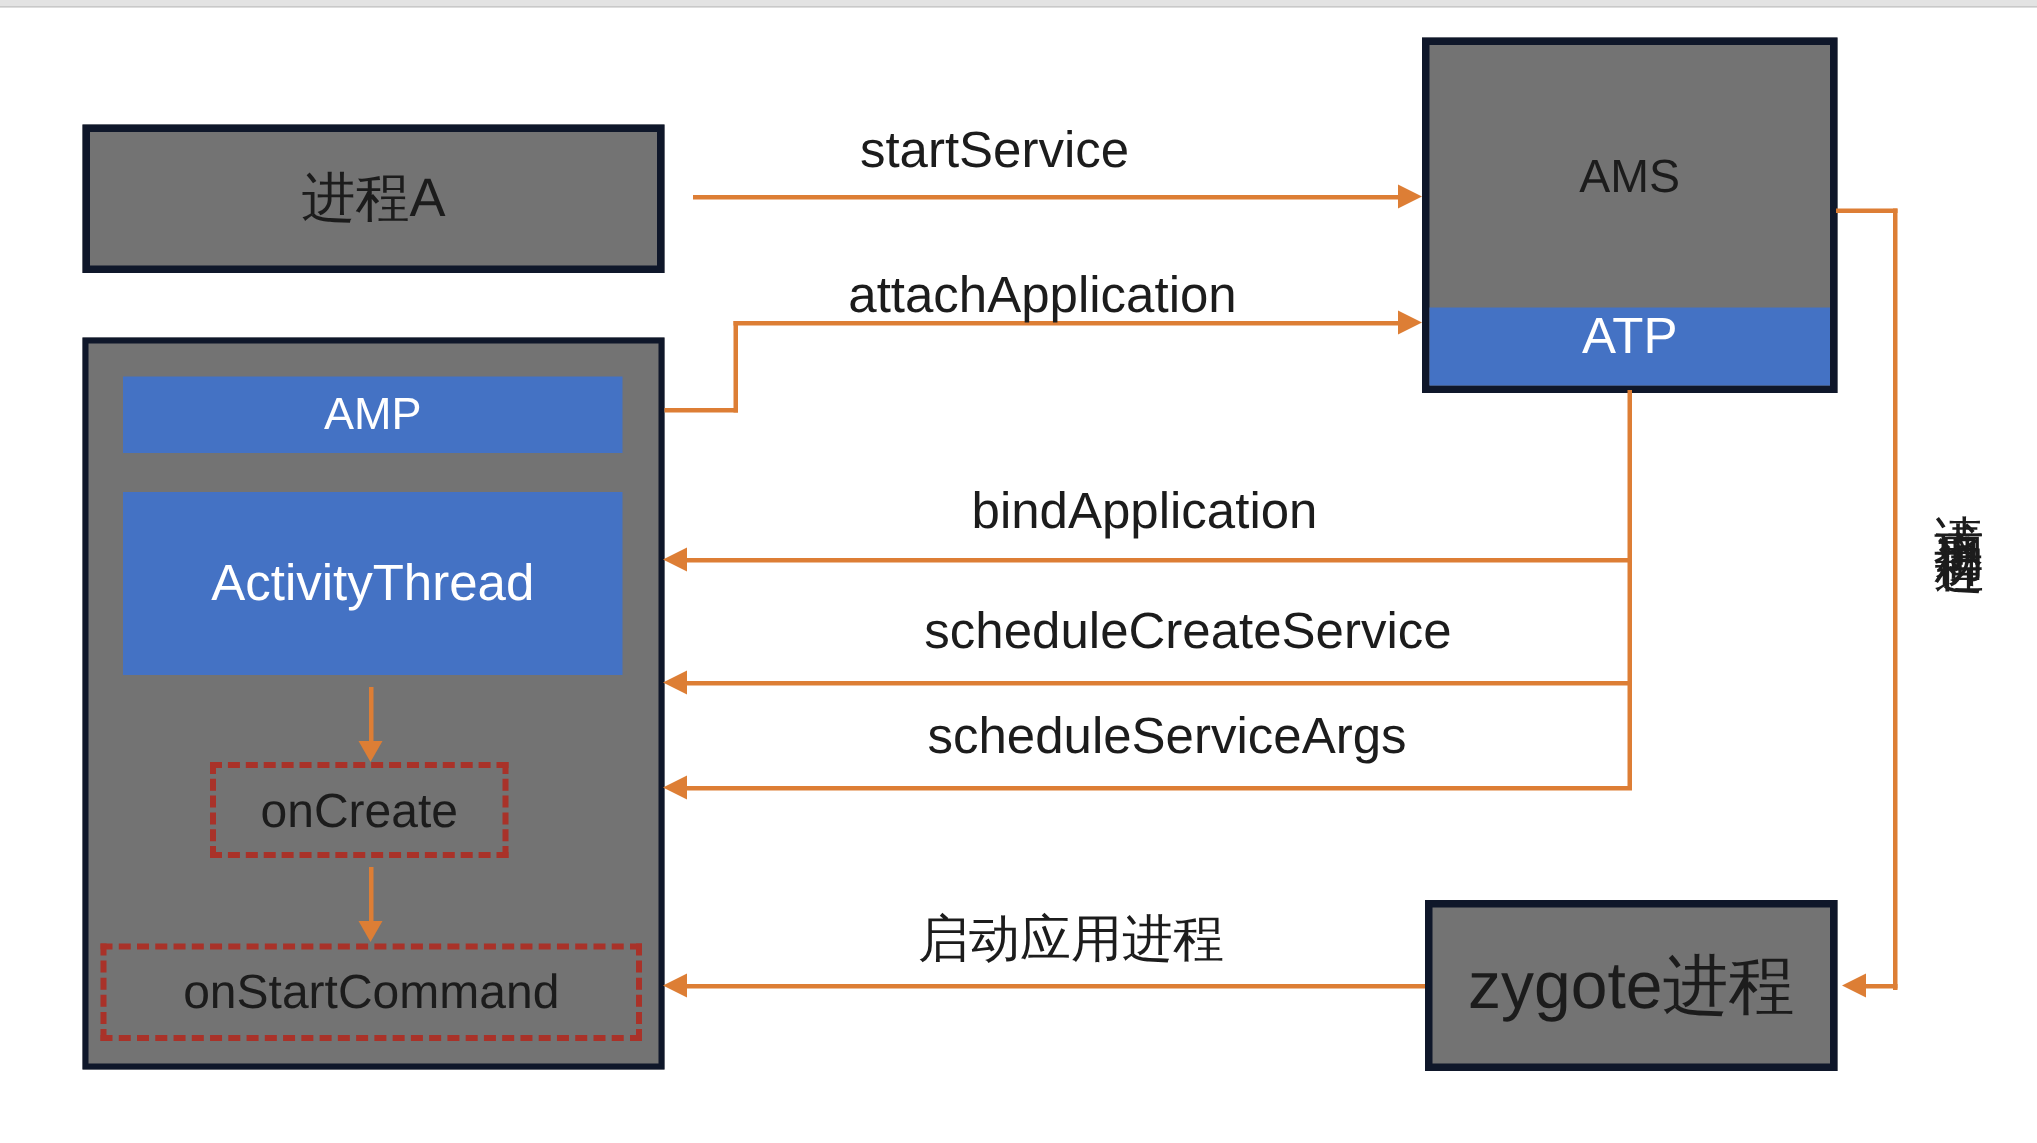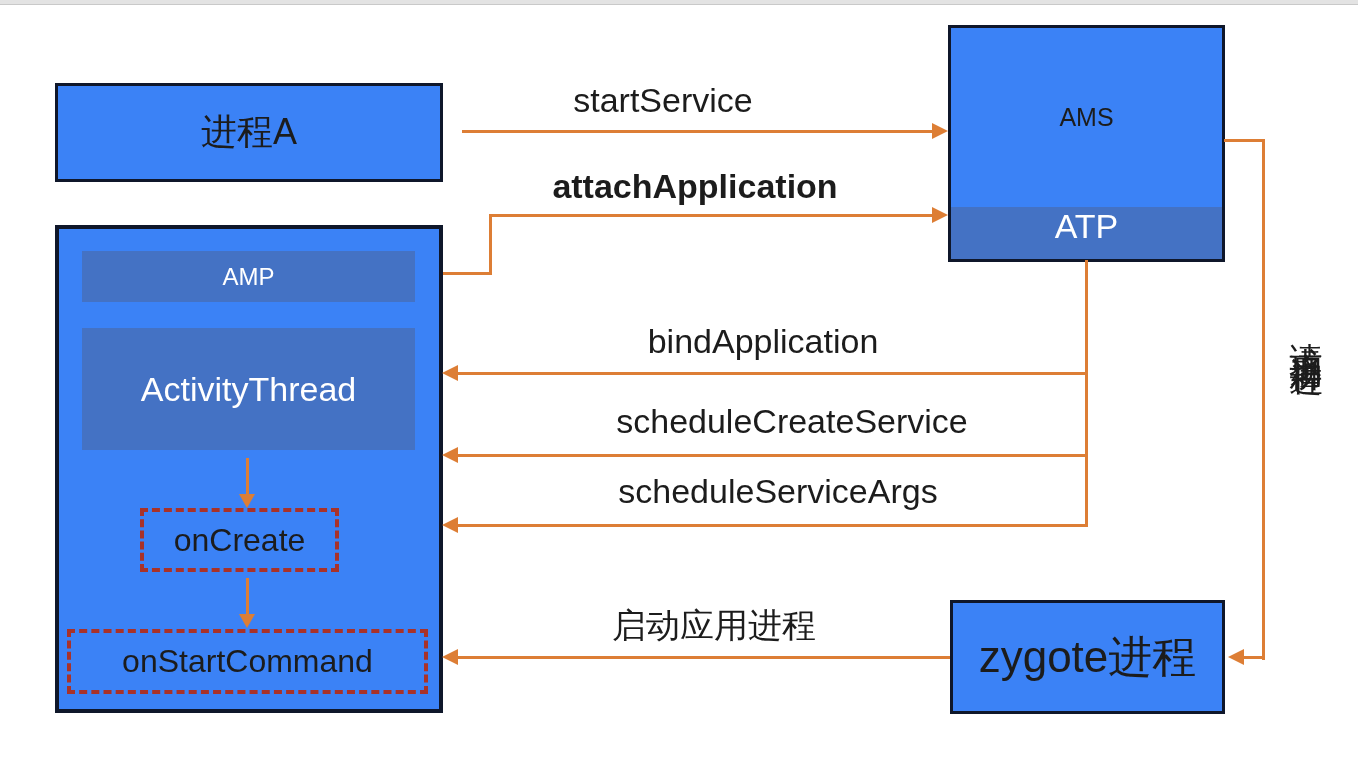--- a/index.html
+++ b/index.html
@@ -10,46 +10,46 @@
     overflow:hidden;
     font-family:"Liberation Sans","DejaVu Sans",sans-serif;
     color:#1c1c1c;
   }
   .top-strip{
     position:absolute;left:0;top:0;width:1358px;height:4px;
     background:#e3e3e3;border-bottom:1px solid #c9c9c9;
   }
   
   .box{
-    position:absolute;box-sizing:border-box;background:#3b82f6;
-    border:3px solid #0f172a;
+    position:absolute;box-sizing:border-box;background:#737373;
+    border:5px solid #0f172a;
     display:flex;align-items:center;justify-content:center;
   }
   .box-process-a{left:55px;top:83px;width:388px;height:99px;font-size:36px;}
   .left-container{left:55px;top:225px;width:388px;height:488px;border-width:4px;}
   .blue-bar{
     position:absolute;box-sizing:border-box;background:#4472c4;color:#ffffff;
     display:flex;align-items:center;justify-content:center;
   }
-  .amp-bar{left:82px;top:251px;width:333px;height:51px;font-size:24px;}
+  .amp-bar{left:82px;top:251px;width:333px;height:51px;font-size:30px;}
   .at-bar{left:82px;top:328px;width:333px;height:122px;font-size:34px;}
   .dashed-box{
     position:absolute;box-sizing:border-box;background:transparent;
     border:4px dashed #a93229;
     display:flex;align-items:center;justify-content:center;
     font-size:32px;color:#1c1c1c;
   }
   .on-create{left:140px;top:508px;width:199px;height:64px;}
   .on-start-command{left:67px;top:629px;width:361px;height:65px;}
   .box-ams{
     left:948px;top:25px;width:277px;height:237px;
     display:flex;flex-direction:column;align-items:stretch;justify-content:flex-start;
     padding:0;
   }
-  .ams-top{flex:1;display:flex;align-items:center;justify-content:center;font-size:25px;border-radius:17px;}
+  .ams-top{flex:1;display:flex;align-items:center;justify-content:center;font-size:31px;border-radius:17px;}
   .atp-bar{height:52px;background:#4472c4;color:#ffffff;display:flex;align-items:flex-start;justify-content:center;font-size:34px;}
   .box-zygote{left:950px;top:600px;width:275px;height:114px;font-size:44px;}
   
   .hline,.vline{position:absolute;background:#dd7e35;}
   .hline{height:3px;}
   .vline{width:3px;}
   
   .head-right{
     position:absolute;width:0;height:0;
     border-top:8px solid transparent;border-bottom:8px solid transparent;
@@ -117,21 +117,21 @@
   </div>
 
   <div class="hline" style="left:462px;top:130px;width:470px;"></div>
   <div class="head-right" style="left:932px;top:123px;"></div>
   <div class="arrow-label" style="left:663px;top:81px;">startService</div>
 
   <div class="hline" style="left:443px;top:272px;width:49px;"></div>
   <div class="vline" style="left:489px;top:214px;height:61px;"></div>
   <div class="hline" style="left:489px;top:214px;width:443px;"></div>
   <div class="head-right" style="left:932px;top:207px;"></div>
-  <div class="arrow-label" style="left:695px;top:167px;font-weight:bold;">attachApplication</div>
+  <div class="arrow-label" style="left:695px;top:178px;">attachApplication</div>
 
   <div class="vline" style="left:1085px;top:260px;height:266px;"></div>
 
   <div class="hline" style="left:458px;top:372px;width:630px;"></div>
   <div class="head-left" style="left:442px;top:365px;"></div>
   <div class="arrow-label" style="left:763px;top:322px;">bindApplication</div>
 
   <div class="hline" style="left:458px;top:454px;width:630px;"></div>
   <div class="head-left" style="left:442px;top:447px;"></div>
   <div class="arrow-label" style="left:792px;top:402px;">scheduleCreateService</div>

